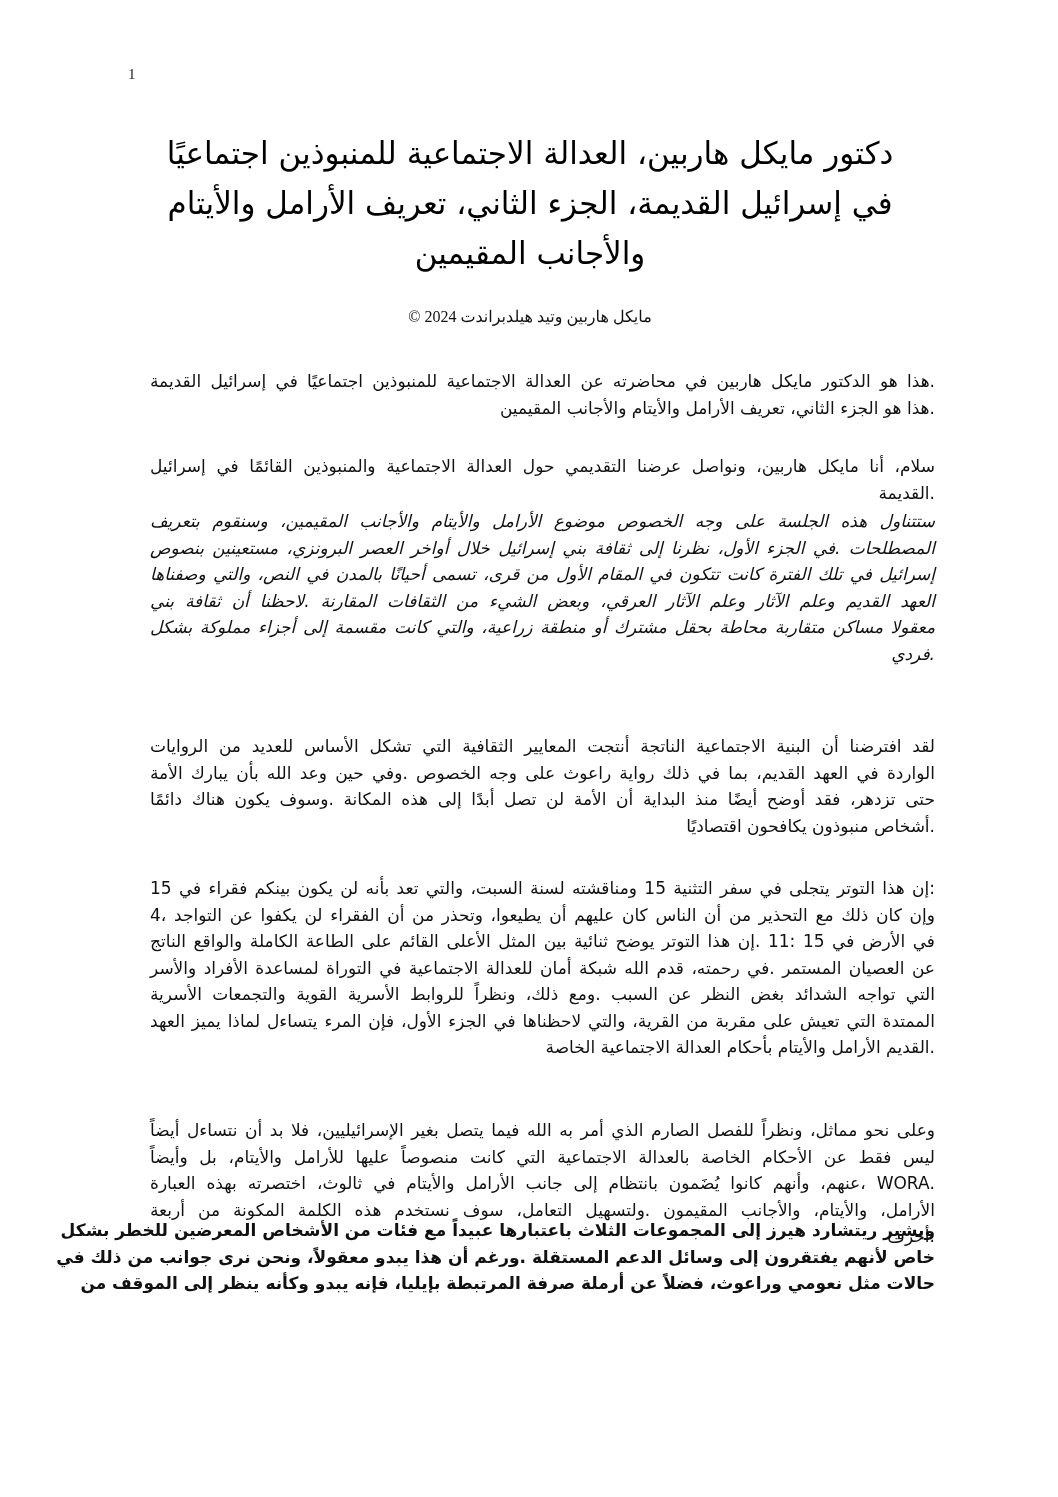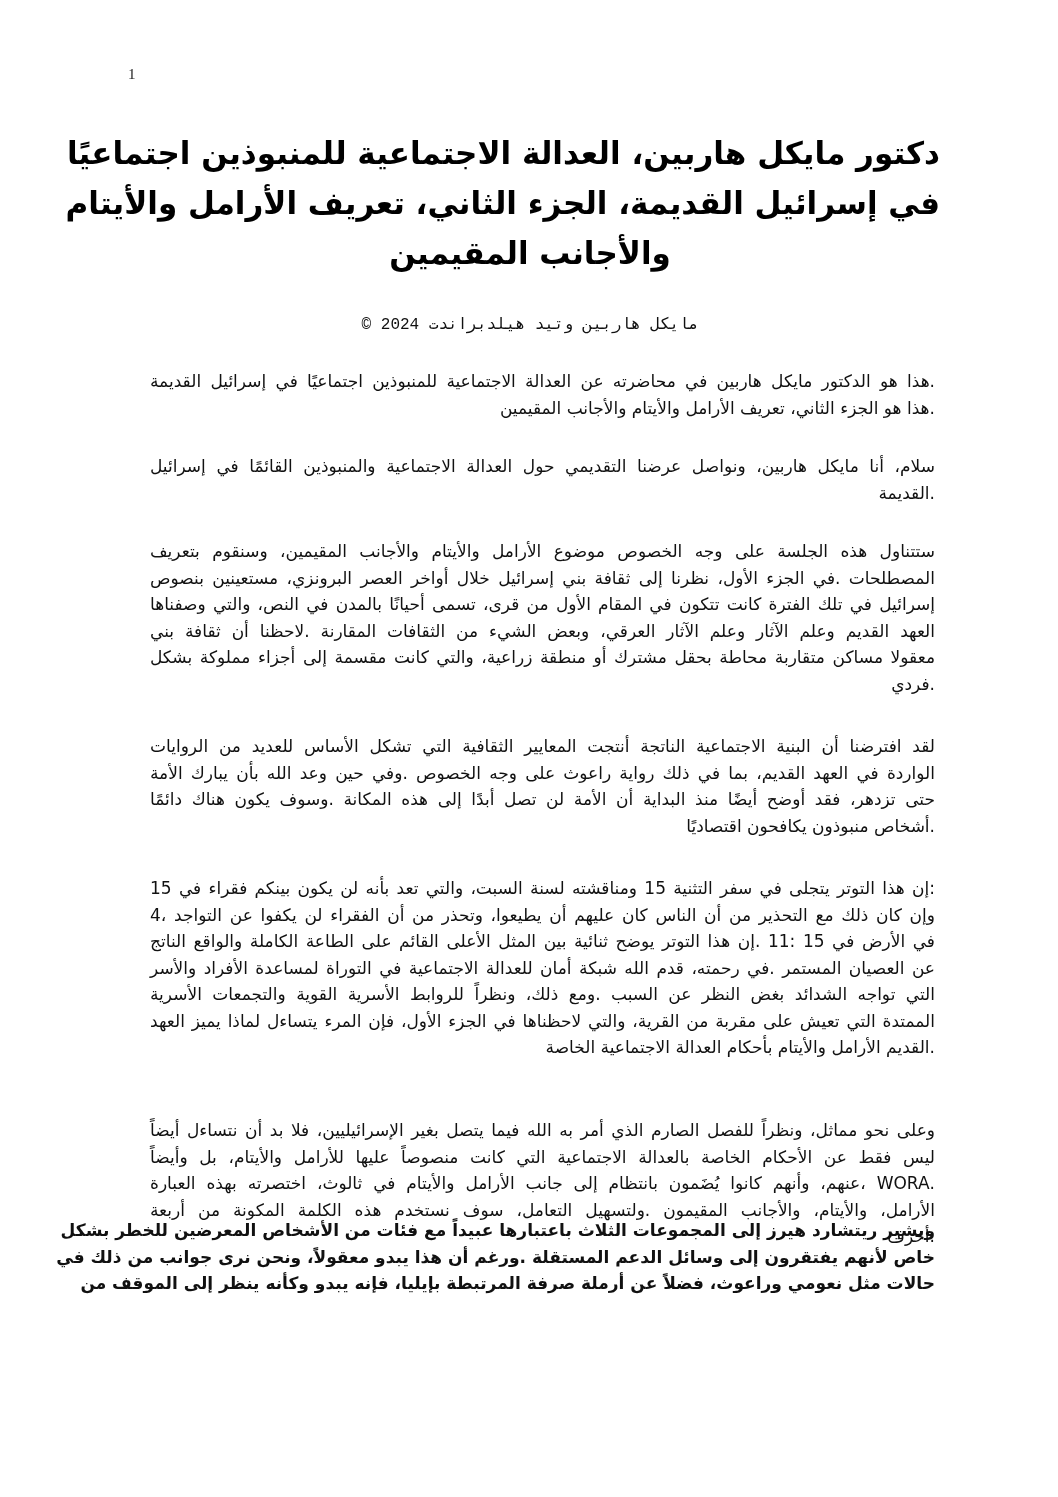--- a/index.html
+++ b/index.html
@@ -4,42 +4,42 @@
 <style>
   html, body { margin: 0; padding: 0; background: #ffffff; }
   body { width: 1058px; height: 1497px; position: relative; overflow: hidden; color: #111; }
   .page-number {
     position: absolute; left: 128px; top: 66px;
     font-family: "Liberation Serif", serif; font-size: 15px; color: #222;
   }
   .title {
     position: absolute; left: 120px; top: 128px; width: 820px;
     direction: rtl; text-align: center;
-    font-family: "DejaVu Sans", sans-serif; font-weight: bold;
+    font-family: "DejaVu Sans", sans-serif; font-weight: normal;
     font-size: 31px; line-height: 50px; color: #000;
   }
   .title .tline { display: block; white-space: nowrap; }
   .copyright {
-    position: absolute; left: 120px; top: 312px; width: 820px;
+    position: absolute; left: 120px; top: 304px; width: 820px;
     direction: rtl; text-align: center;
-    font-family: Liberation Mono, monospace; font-size: 16px; line-height: 26px;
+    font-family: Liberation Serif, serif; font-size: 16px; line-height: 26px;
   }
   .body-text {
     position: absolute; left: 150px; width: 785px;
     direction: rtl;
     font-family: "DejaVu Sans", sans-serif; font-size: 17px; line-height: 26.5px; color: #111;
   }
   .body-text .line {
     display: block; white-space: nowrap; text-align: justify; text-align-last: justify;
     overflow: visible;
   }
   .body-text .line.last { text-align-last: right; }
   #p1 { top: 368px; }
   #p2 { top: 453px; }
-  #p3 { top: 538px; }
+  #p3 { top: 508px; font-style: italic; }
   #p4 { top: 733px; }
   #p5 { top: 875px; }
   #p6 { top: 1097px; margin-top: 20px; }
   #p7 { top: 1217px; left: 132px; width: 803px; font-weight: bold; }
 </style>
 </head>
 <body>
 
 <div class="page-number">1</div>
 

